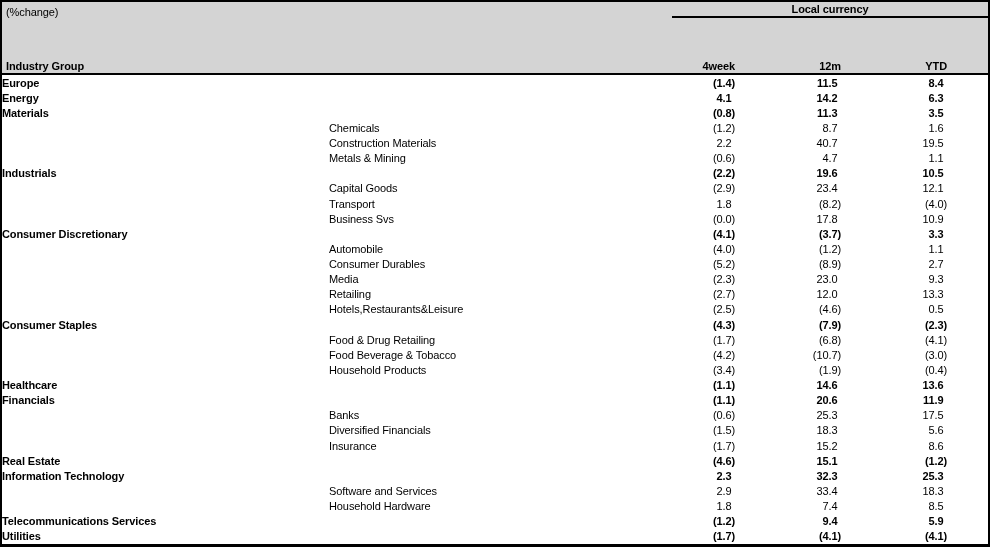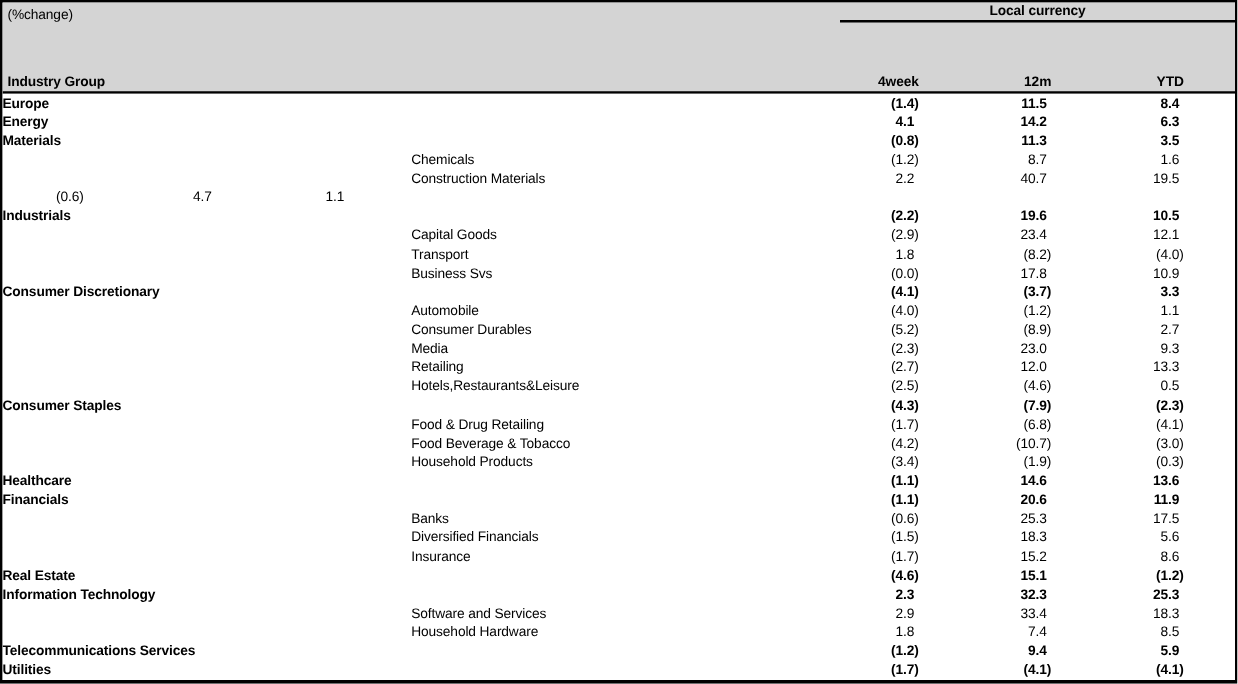--- a/index.html
+++ b/index.html
@@ -117,20 +117,21 @@
         <span class="num">8.7<span class="hp">)</span></span>
         <span class="num">1.6<span class="hp">)</span></span>
       </div>
       <div class="row">
         <span class="label indent">Construction Materials</span>
         <span class="num">2.2<span class="hp">)</span></span>
         <span class="num">40.7<span class="hp">)</span></span>
         <span class="num">19.5<span class="hp">)</span></span>
       </div>
       <div class="row">
+        <span class="label indent">Metals &amp; Mining</span>
         <span class="num">(0.6)</span>
         <span class="num">4.7<span class="hp">)</span></span>
         <span class="num">1.1<span class="hp">)</span></span>
       </div>
       <div class="row bold">
         <span class="label">Industrials</span>
         <span class="num">(2.2)</span>
         <span class="num">19.6<span class="hp">)</span></span>
         <span class="num">10.5<span class="hp">)</span></span>
       </div>
@@ -203,21 +204,21 @@
       <div class="row">
         <span class="label indent">Food Beverage &amp; Tobacco</span>
         <span class="num">(4.2)</span>
         <span class="num">(10.7)</span>
         <span class="num">(3.0)</span>
       </div>
       <div class="row">
         <span class="label indent">Household Products</span>
         <span class="num">(3.4)</span>
         <span class="num">(1.9)</span>
-        <span class="num">(0.3)</span>
+        <span class="num">(0.4)</span>
       </div>
       <div class="row bold">
         <span class="label">Healthcare</span>
         <span class="num">(1.1)</span>
         <span class="num">14.6<span class="hp">)</span></span>
         <span class="num">13.6<span class="hp">)</span></span>
       </div>
       <div class="row bold">
         <span class="label">Financials</span>
         <span class="num">(1.1)</span>

